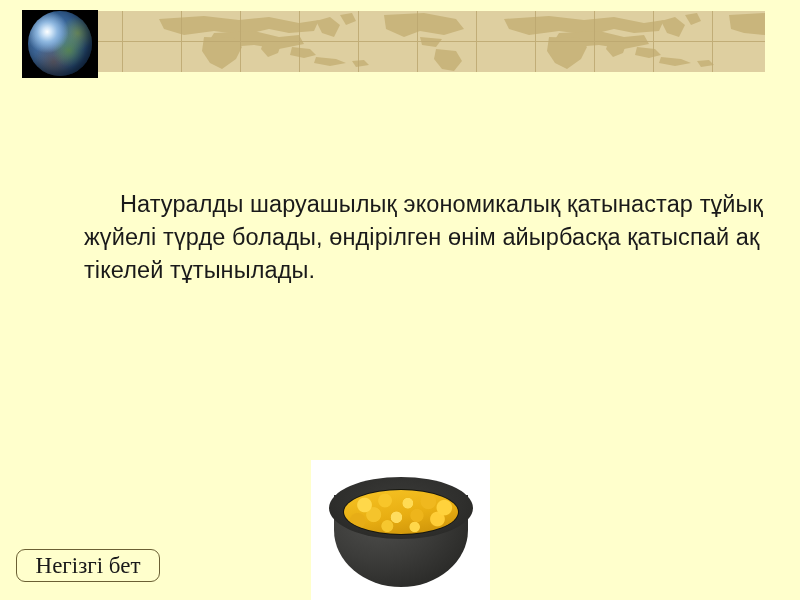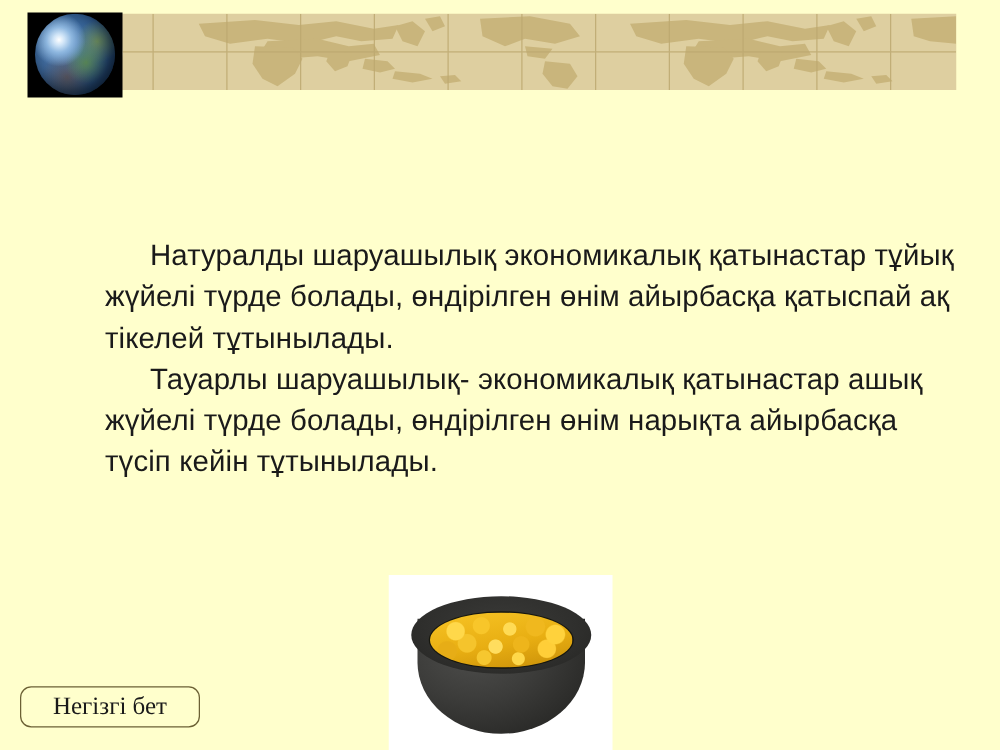--- a/index.html
+++ b/index.html
@@ -169,21 +169,21 @@
     width: 144px;
     height: 33px;
     box-sizing: border-box;
     border: 1.4px solid #6b6034;
     border-radius: 9px;
     background: #ffffcc;
     display: flex;
     align-items: center;
     justify-content: center;
     font-family: "Liberation Serif", serif;
-    font-size: 20px;
+    font-size: 23px;
     color: #1a1a1a;
     cursor: pointer;
   }
 </style>
 </head>
 <body>
 
 <div class="slide">
 
   <div class="banner">
@@ -238,21 +238,20 @@
     </svg>
     <div class="banner-glow"></div>
   </div>
 
   <div class="globe-box">
     <div class="globe"></div>
   </div>
 
   <div class="content">
     <p class="para">Натуралды шаруашылық экономикалық қатынастар тұйық жүйелі түрде болады, өндірілген өнім айырбасқа қатыспай ақ тікелей тұтынылады.</p>
-    <p class="para">Тауарлы шаруашылық- экономикалық қатынастар ашық  жүйелі түрде болады, өндірілген өнім нарықта айырбасқа түсіп кейін тұтынылады.</p>
   </div>
 
   <div class="picture-frame">
     <div class="pot-wrap">
       <div class="pot-body"></div>
       <div class="pot-rim">
         <div class="pot-inner">
           <div class="gold"></div>
         </div>
       </div>

